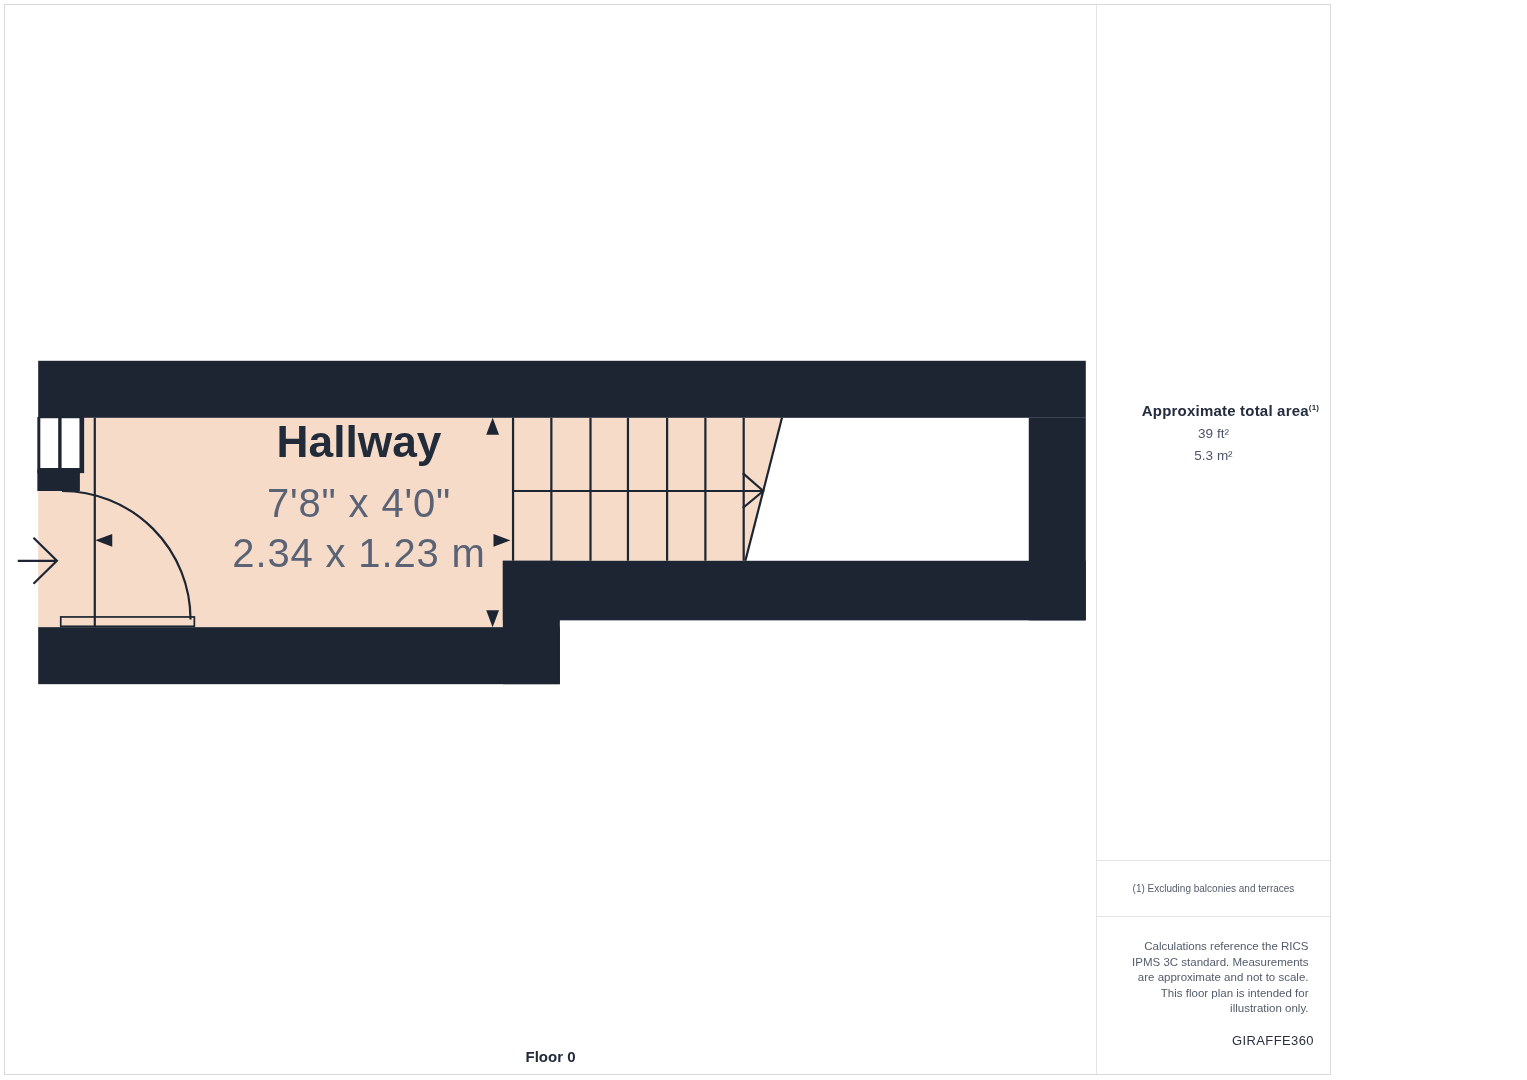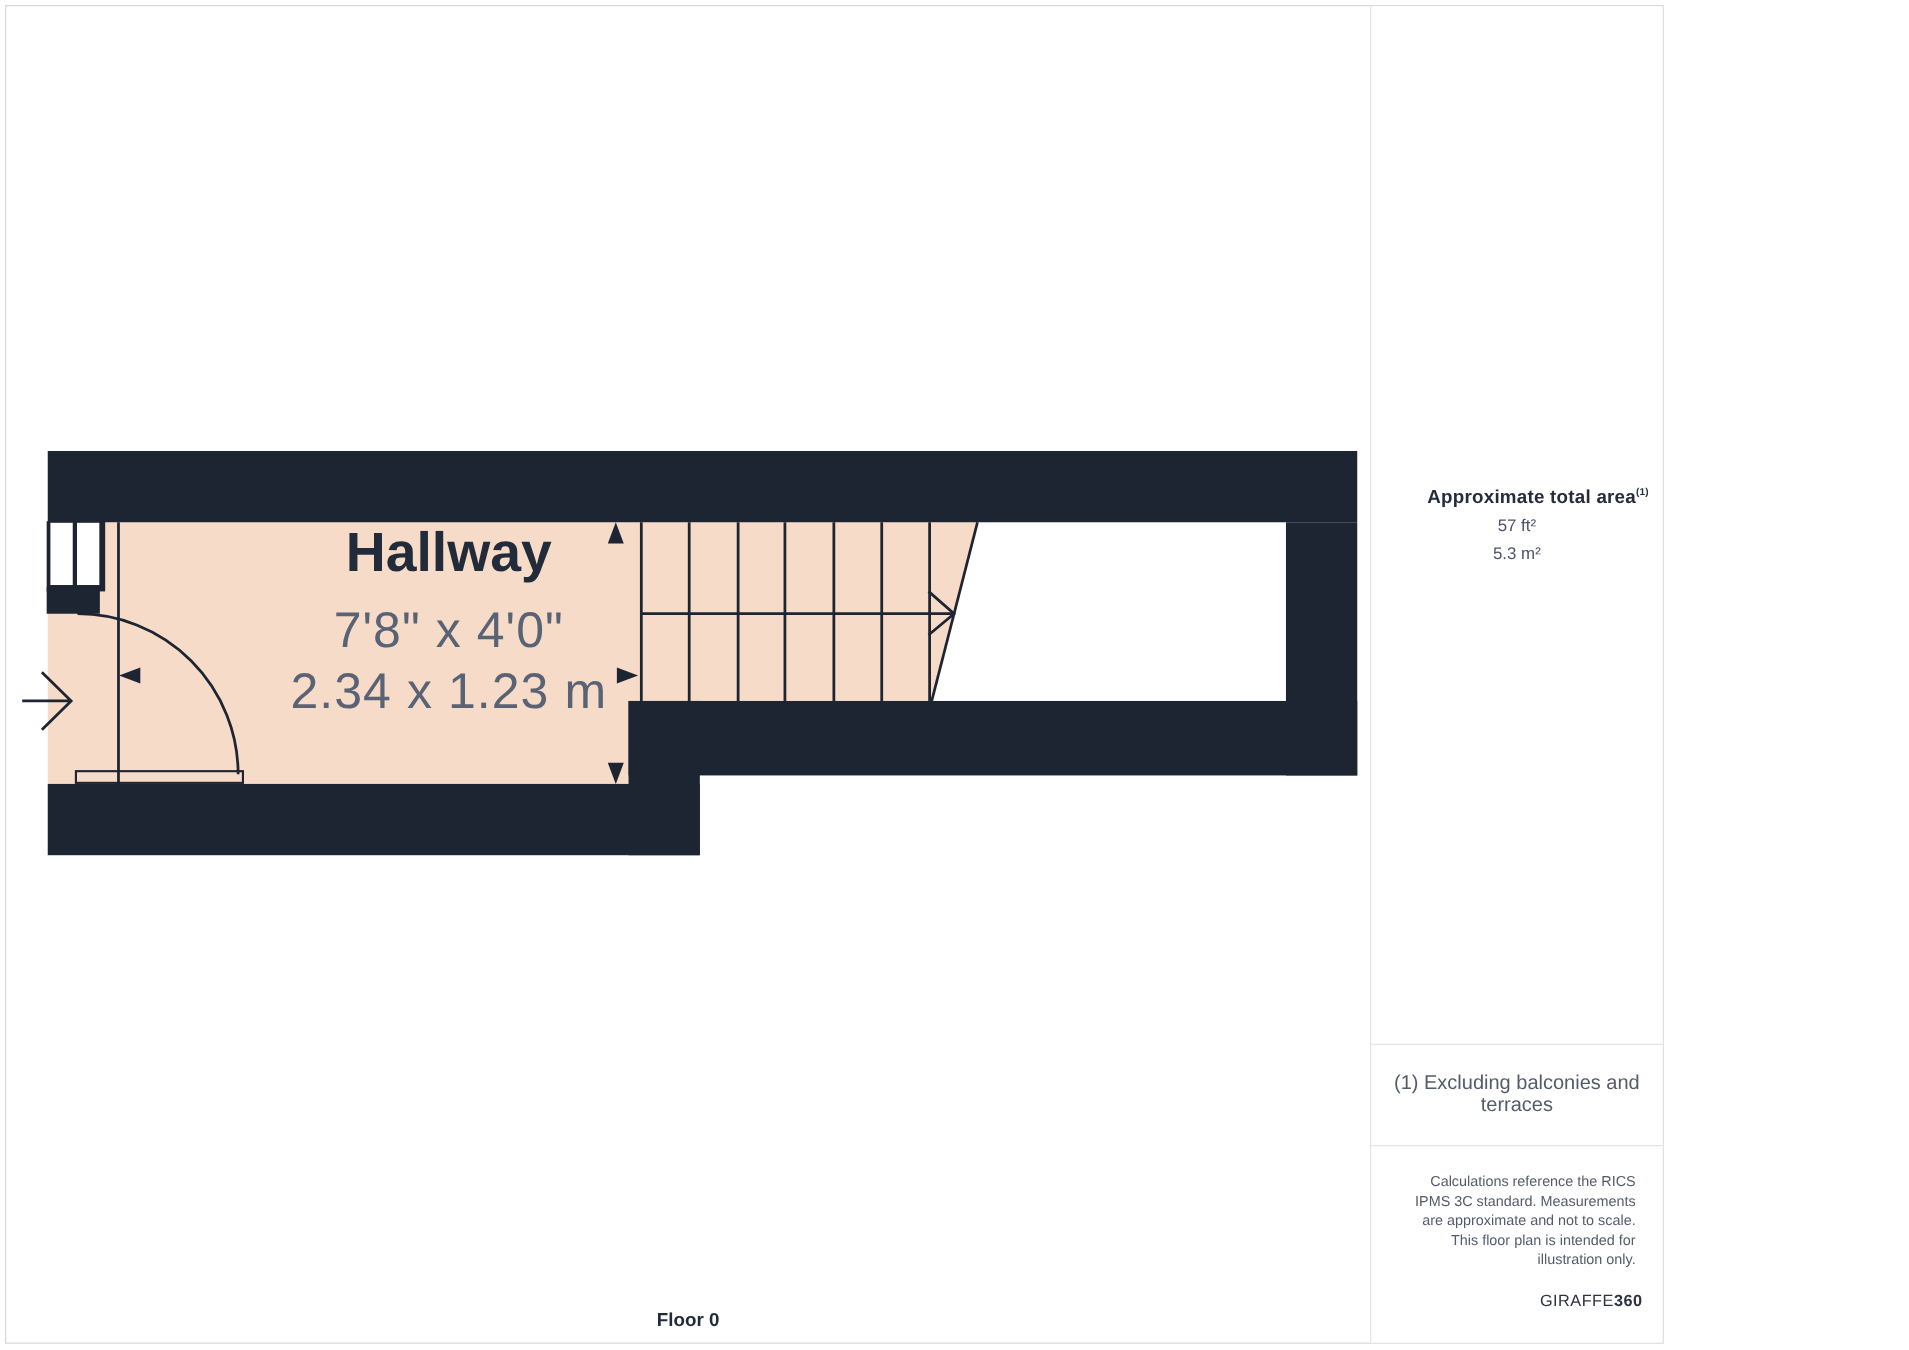--- a/index.html
+++ b/index.html
@@ -41,26 +41,26 @@
   }
 
   
   .sidebar{width:234px;border-left:1px solid var(--c-divider);display:flex;flex-direction:column;background:#fff;}
   .sb-main{flex:1 1 auto;display:flex;flex-direction:column;justify-content:center;align-items:center;text-align:center;}
   .sb-title{font-size:15px;font-weight:700;color:var(--c-sidebar_title);letter-spacing:.2px;margin-left:34px;}
   .sb-title sup{font-size:8px;font-weight:700;}
   .sb-value{font-size:13.5px;color:var(--c-sidebar_value);margin-top:7px;}
   .sb-footnote{
     border-top:1px solid var(--c-divider);border-bottom:1px solid var(--c-divider);
-    padding:22px 10px;text-align:center;font-size:16px;color:var(--c-sidebar_note);
+    padding:22px 10px;text-align:center;font-size:10px;color:var(--c-sidebar_note);
   }
   .sb-disclaimer-wrap{padding:22px 16px 26px 16px;text-align:right;}
   .sb-disclaimer{font-size:11.5px;line-height:1.36;color:var(--c-sidebar_note);max-width:190px;margin:0 auto;}
   .sb-logo{margin-top:16px;font-size:13px;color:var(--c-logo);letter-spacing:.4px;}
-  .sb-logo b{font-weight:700;}
+  .sb-logo b{font-weight:400;}
 </style>
 </head>
 <body>
 
 <div class="frame">
 
   <div class="plan-area">
     <svg viewBox="5 5 1282 1070" preserveAspectRatio="xMidYMid meet">
 
       <polygon class="room" points="44,397 918,397 875,565 591,565 591,643 44,643"></polygon>
@@ -117,21 +117,21 @@
     </svg>
 
     <div class="floor-label">Floor 0</div>
   </div>
 
   <aside class="sidebar">
     <div class="sb-main">
       <div class="sb-title">
         <span>Approximate total area</span><sup>(1)</sup>
       </div>
-      <div class="sb-value">57 ft²</div>
+      <div class="sb-value">39 ft²</div>
       <div class="sb-value">5.3 m²</div>
     </div>
 
     <div class="sb-footnote">(1) Excluding balconies and terraces</div>
 
     <div class="sb-disclaimer-wrap">
       <p class="sb-disclaimer">Calculations reference the RICS IPMS 3C standard. Measurements are approximate and not to scale. This floor plan is intended for illustration only.</p>
       <div class="sb-logo">
         <span>GIRAFFE</span><b>360</b>
       </div>

